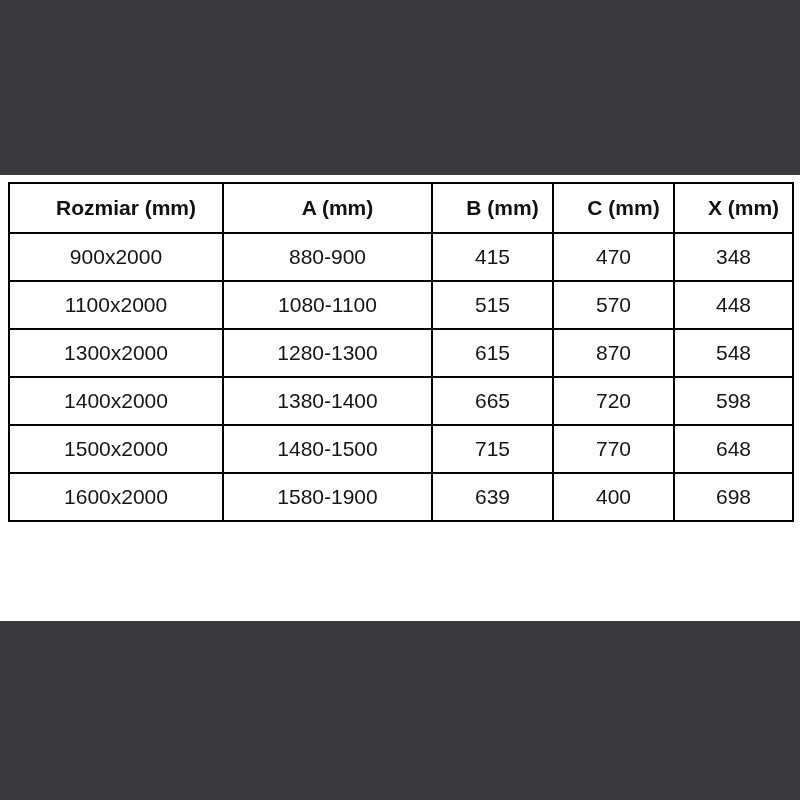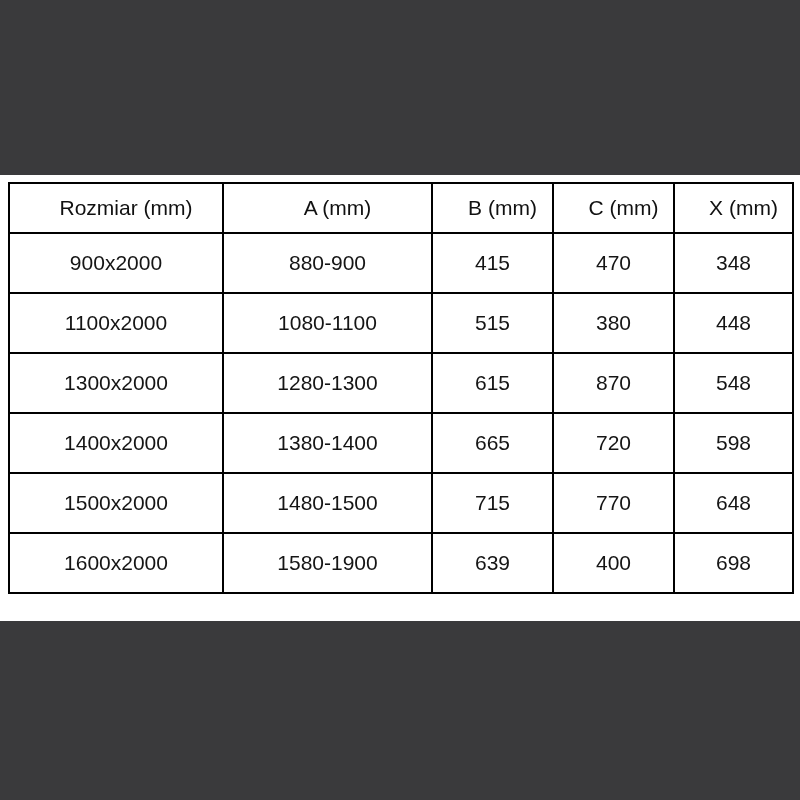--- a/index.html
+++ b/index.html
@@ -41,26 +41,26 @@
     text-align: center;
     vertical-align: middle;
     color: #151515;
     font-size: 21px;
     padding: 0;
     overflow: hidden;
     white-space: nowrap;
   }
   table.size-table th {
     height: 50px;
-    font-weight: normal;
+    font-weight: bold;
     color: #111111;
     padding-left: 20px;
   }
   table.size-table td {
-    height: 60px;
+    height: 48px;
     font-weight: normal;
   }
 </style>
 </head>
 <body>
 
 <div class="screen">
   <div class="panel">
     <table class="size-table">
       <colgroup>
@@ -84,21 +84,21 @@
           <td>900x2000</td>
           <td>880-900</td>
           <td>415</td>
           <td>470</td>
           <td>348</td>
         </tr>
         <tr>
           <td>1100x2000</td>
           <td>1080-1100</td>
           <td>515</td>
-          <td>380</td>
+          <td>570</td>
           <td>448</td>
         </tr>
         <tr>
           <td>1300x2000</td>
           <td>1280-1300</td>
           <td>615</td>
           <td>870</td>
           <td>548</td>
         </tr>
         <tr>

